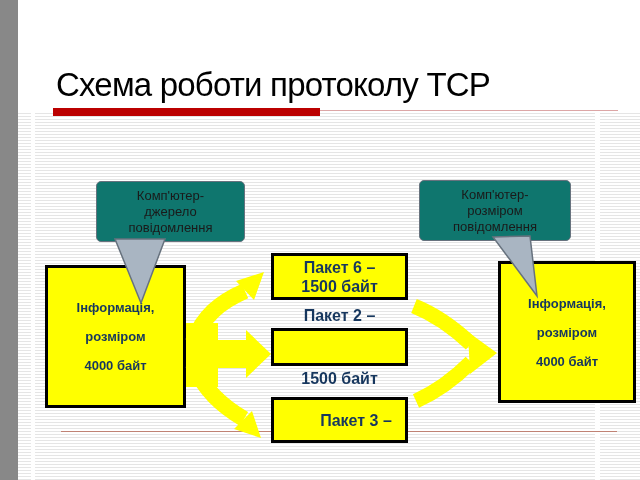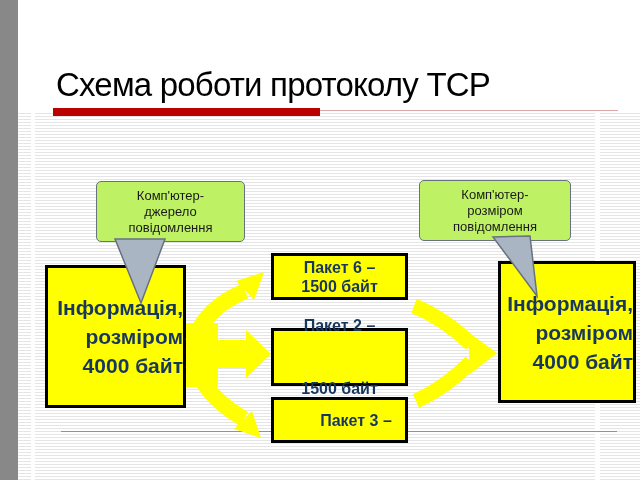--- a/index.html
+++ b/index.html
@@ -19,38 +19,38 @@
 
   .title{
     position:absolute;left:38px;top:66px;width:580px;
     font-size:33px;letter-spacing:-0.8px;color:#000000;white-space:nowrap;
   }
   .rule-thick{position:absolute;left:35px;top:108px;width:267px;height:8px;background:#bb0000;}
   .rule-thin{position:absolute;left:302px;top:110px;width:298px;height:1px;background:#dca6a6;}
   .rule-bottom{position:absolute;left:43px;top:431px;width:556px;height:1px;background:#c08274;}
 
   .callout{
-    position:absolute;background:#bef264;border:1px solid #67727e;border-radius:5px;
+    position:absolute;background:#0f766e;border:1px solid #67727e;border-radius:5px;
     color:#1a1a1a;font-size:13px;line-height:16px;text-align:center;
     display:flex;flex-direction:column;justify-content:center;
   }
   .callout.source{left:78px;top:181px;width:147px;height:59px;}
   .callout.receiver{left:401px;top:180px;width:150px;height:59px;}
 
   .ybox{
     position:absolute;background:#ffff00;border:3px solid #000000;box-sizing:border-box;
     color:#17375e;font-weight:bold;text-align:center;
     display:flex;flex-direction:column;justify-content:center;
   }
-  .info{font-size:21px;line-height:29px;text-align:right;}
+  .info{font-size:13px;line-height:29px;}
   .info.source{left:27px;top:265px;width:141px;height:143px;}
   .info.receiver{left:480px;top:261px;width:138px;height:142px;}
   .packet{left:253px;width:137px;font-size:16px;line-height:19px;}
   .packet.p1{top:253px;height:47px;}
-  .packet.p2{top:328px;height:58px;gap:44px;}
+  .packet.p2{top:328px;height:38px;gap:44px;}
   .packet.p3{top:397px;height:46px;padding-left:33px;}
 
   .overlay{position:absolute;left:0;top:0;width:640px;height:480px;pointer-events:none;}
 </style>
 </head>
 <body>
 
 <div class="slide">
 
   <div class="stripes">

